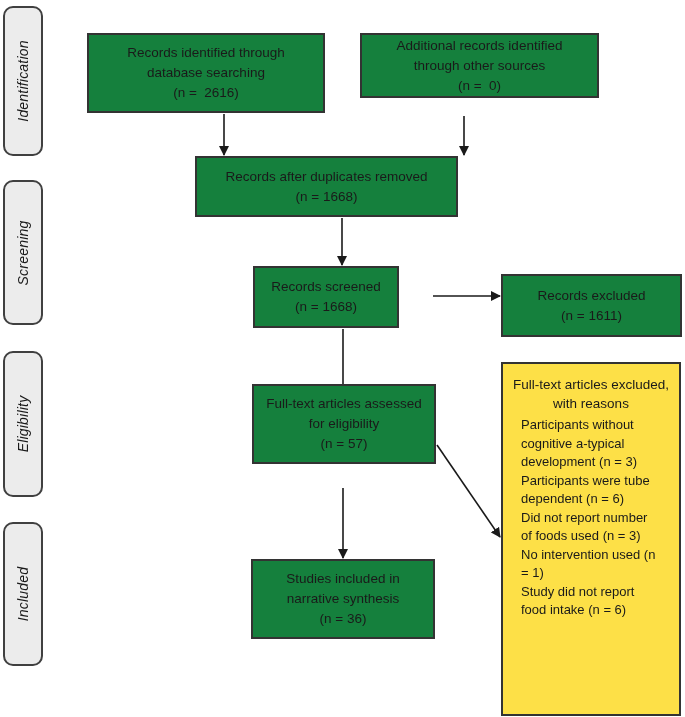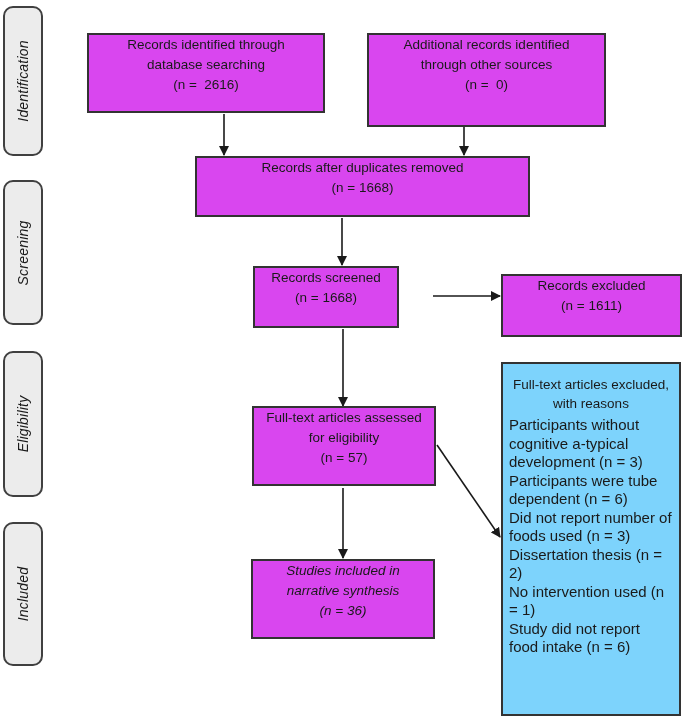--- a/index.html
+++ b/index.html
@@ -33,52 +33,53 @@
     white-space: nowrap;
     font-style: italic;
     font-size: 14px;
     letter-spacing: 0.2px;
   }
 
   
   .fbox {
     position: absolute;
     box-sizing: border-box;
-    background: #d946ef;
+    background: #15803d;
     border: 2px solid #333333;
     display: flex;
+    align-items: center;
     justify-content: center;
     text-align: center;
   }
   .box-text {
     white-space: pre-wrap;
     font-size: 13.5px;
     line-height: 20px;
   }
 
   
   .excl-box {
     position: absolute;
     box-sizing: border-box;
-    background: #7dd3fc;
+    background: #fde047;
     border: 2px solid #333333;
     padding-top: 11px;
   }
   .excl-title {
     text-align: center;
     white-space: pre-wrap;
     font-size: 13.5px;
     line-height: 19px;
     padding: 0 2px;
     margin-bottom: 3px;
   }
   .reason {
-    font-size: 15px;
+    font-size: 13px;
     line-height: 18.5px;
-    padding: 0 6px;
+    padding: 0 18px;
   }
 </style>
 </head>
 <body>
 
 <div class="stage">
 
   <svg class="arrow-layer" width="685" height="717" viewBox="0 0 685 717">
     <defs>
       <marker id="ah" viewBox="0 0 10 10" refX="9" refY="5" markerWidth="10" markerHeight="10" markerUnits="userSpaceOnUse" orient="auto">
@@ -106,57 +107,56 @@
   <div class="pbox" style="top:522px; height:144px;">
     <span>Included</span>
   </div>
 
   <div class="fbox" style="left:87px; top:33px; width:238px; height:80px;">
     <div class="box-text">Records identified through
 database searching
 (n =  2616)</div>
   </div>
 
-  <div class="fbox" style="left:360px; top:33px; width:239px; height:94px;margin-left:7px;">
+  <div class="fbox" style="left:360px; top:33px; width:239px; height:65px;">
     <div class="box-text">Additional records identified
 through other sources
 (n =  0)</div>
   </div>
 
-  <div class="fbox" style="left:195px; top:156px; width:335px; height:61px;">
+  <div class="fbox" style="left:195px; top:156px; width:263px; height:61px;">
     <div class="box-text">Records after duplicates removed
 (n = 1668)</div>
   </div>
 
   <div class="fbox" style="left:253px; top:266px; width:146px; height:62px;">
     <div class="box-text">Records screened
 (n = 1668)</div>
   </div>
 
   <div class="fbox" style="left:501px; top:274px; width:181px; height:63px;">
     <div class="box-text">Records excluded
 (n = 1611)</div>
   </div>
 
-  <div class="fbox" style="left:252px; top:406px; width:184px; height:80px;">
+  <div class="fbox" style="left:252px; top:384px; width:184px; height:80px;">
     <div class="box-text">Full-text articles assessed
 for eligibility
 (n = 57)</div>
   </div>
 
-  <div class="fbox" style="left:251px; top:559px; width:184px; height:80px;font-style:italic;">
+  <div class="fbox" style="left:251px; top:559px; width:184px; height:80px;">
     <div class="box-text">Studies included in
 narrative synthesis
 (n = 36)</div>
   </div>
 
   <div class="excl-box" style="left:501px; top:362px; width:180px; height:354px;">
     <div class="excl-title">Full-text articles excluded,
 with reasons</div>
     <div class="reason">Participants without cognitive a-typical development (n = 3)</div>
     <div class="reason">Participants were tube dependent (n = 6)</div>
     <div class="reason">Did not report number of foods used (n = 3)</div>
-    <div class="reason">Dissertation thesis (n = 2)</div>
     <div class="reason">No intervention used (n = 1)</div>
     <div class="reason">Study did not report food intake (n = 6)</div>
   </div>
 
 </div>
 
 </body></html>

